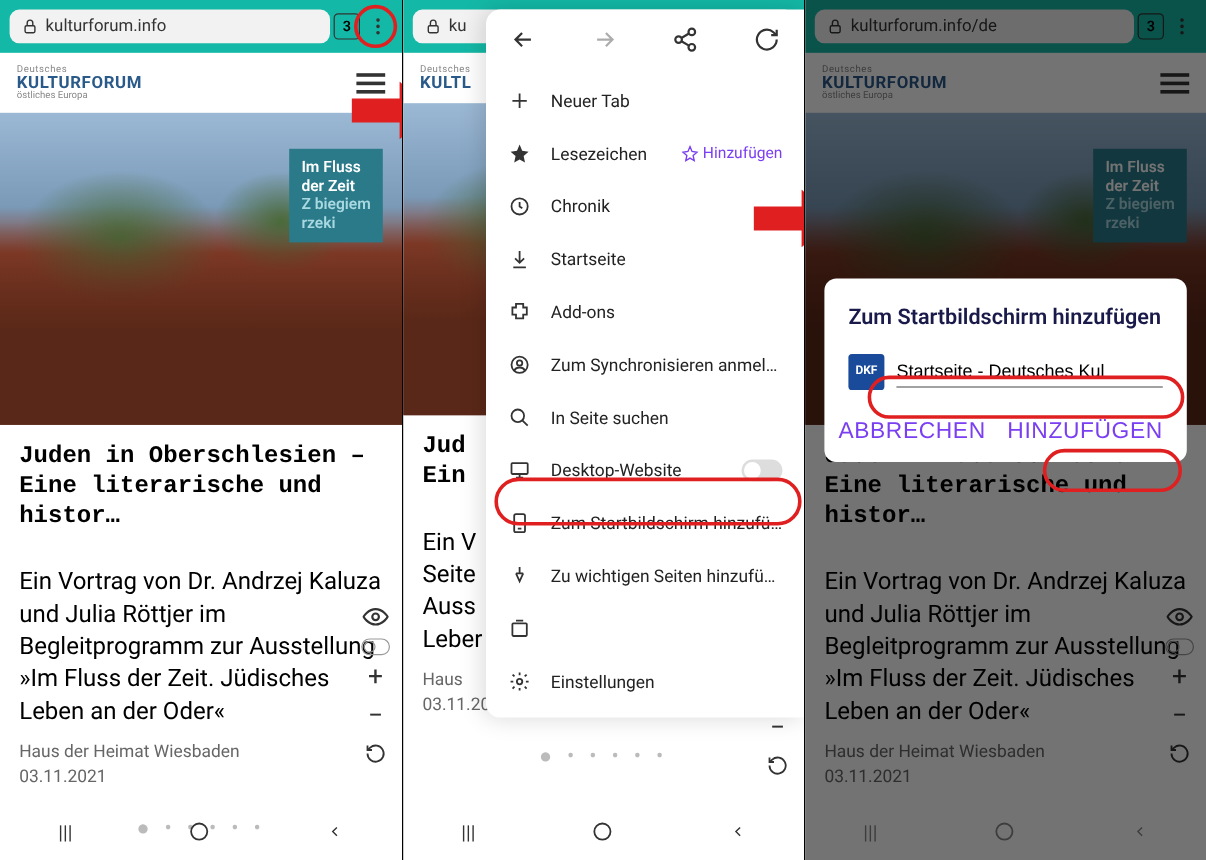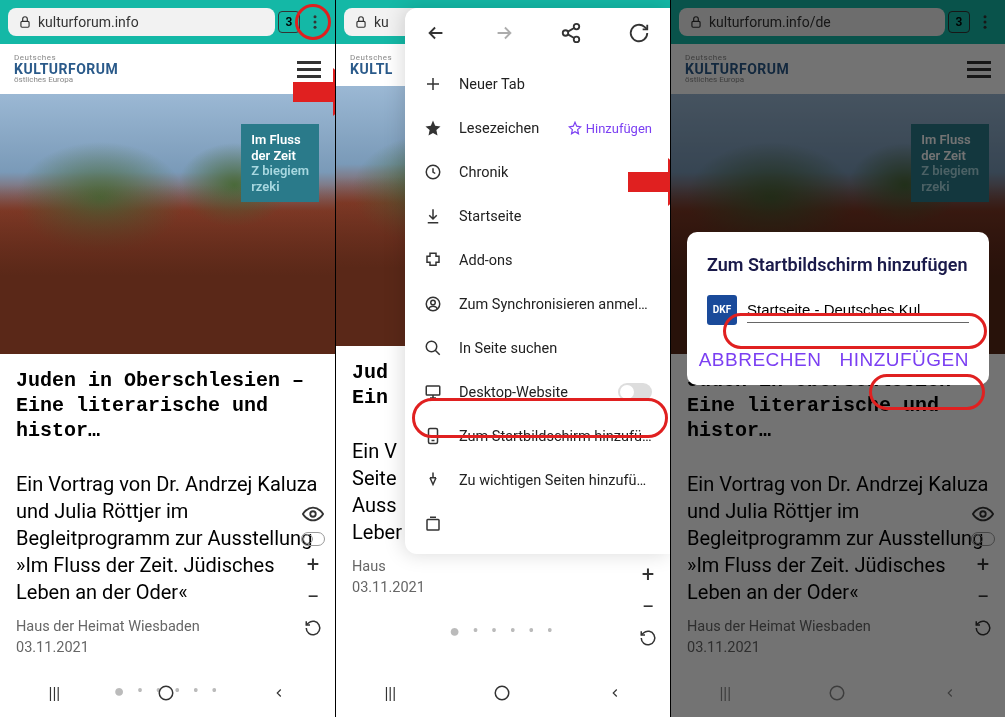--- a/index.html
+++ b/index.html
@@ -344,20 +344,29 @@
         <span class="mlabel">Zu wichtigen Seiten hinzufüg…</span>
       </div>
       <div class="menu-row">
         <span class="micon">
             <svg width="18" height="18" viewBox="0 0 24 24" fill="none" stroke="#333" stroke-width="2">
               <rect x="4" y="6" width="16" height="14" rx="1"></rect>
               <path d="M8 3h8"></path>
             </svg>
           </span>
       </div>
+      <div class="menu-row">
+        <span class="micon">
+            <svg width="18" height="18" viewBox="0 0 24 24" fill="none" stroke="#333" stroke-width="2">
+              <circle cx="12" cy="12" r="3"></circle>
+              <path d="M12 2v3M12 19v3M4.2 4.2l2.1 2.1M17.7 17.7l2.1 2.1M2 12h3M19 12h3M4.2 19.8l2.1-2.1M17.7 6.3l2.1-2.1"></path>
+            </svg>
+          </span>
+        <span class="mlabel">Einstellungen</span>
+      </div>
     </div>
 
     <div class="red-oval" style="top:398px; left:76px; width:256px; height:40px;"></div>
 
     <div class="navbar">
       <span>|||</span>
       <span>
           <svg width="18" height="18" viewBox="0 0 24 24" fill="none" stroke="#333" stroke-width="2">
             <circle cx="12" cy="12" r="9"></circle>
           </svg>

